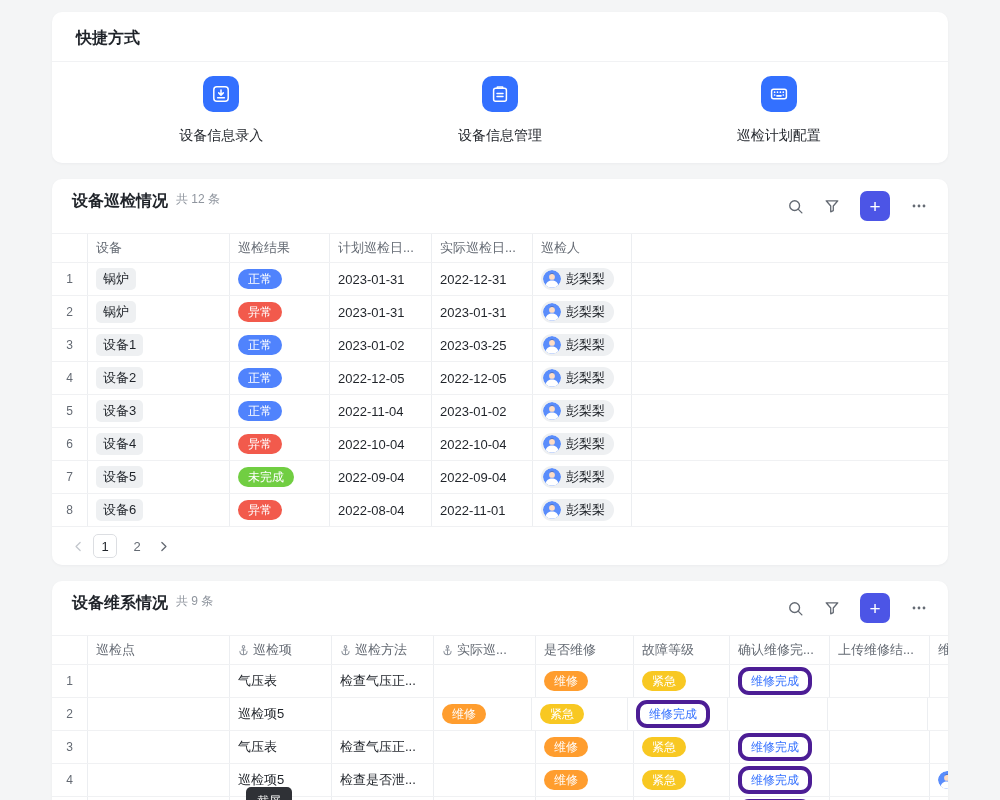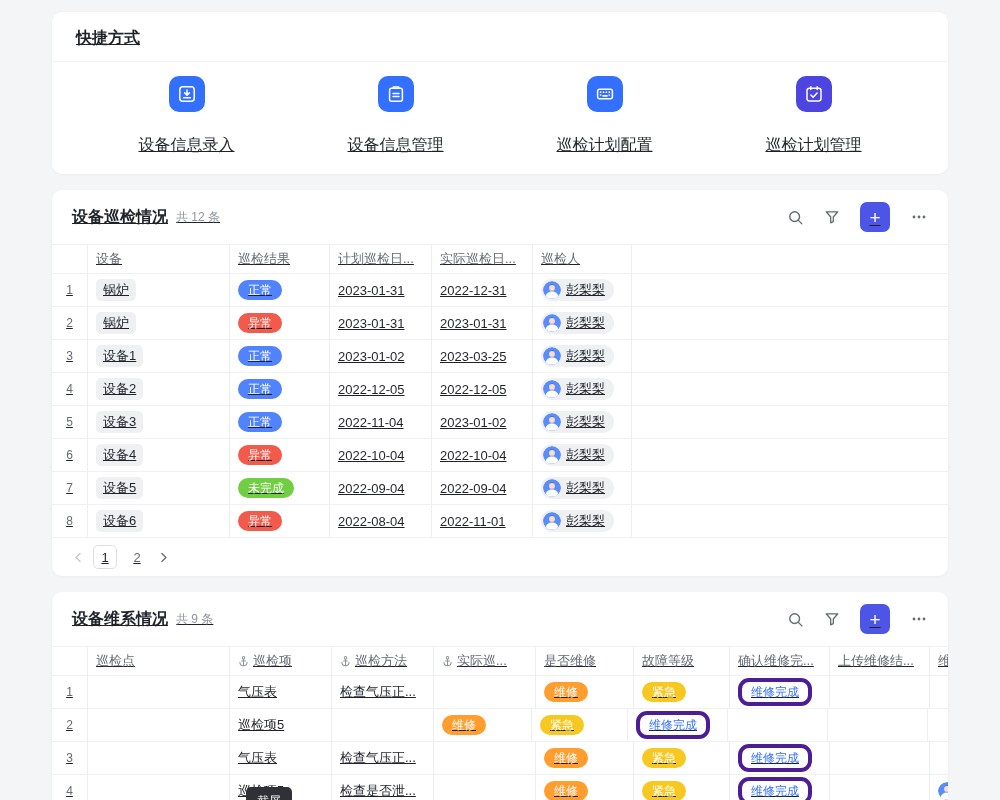--- a/index.html
+++ b/index.html
@@ -3,28 +3,28 @@
 <meta charset="utf-8">
 <style>
   * { box-sizing: border-box; margin: 0; padding: 0; }
   html, body {
     width: 1000px; height: 800px; overflow: hidden;
     background: #f4f5f6;
     font-family: "Liberation Sans", "DejaVu Sans", sans-serif;
     color: #1f2329; position: relative;
   }
   .page { padding: 12px 52px 0; }
-  .card { background: #fff; border-radius: 10px; margin-bottom: 16px; box-shadow: 0 1px 3px rgba(31,35,41,.04); overflow: hidden; text-decoration: underline; }
+  .card { background: #fff; border-radius: 10px; margin-bottom: 16px; box-shadow: 0 1px 3px rgba(31,35,41,.04); overflow: hidden; }
   .shortcut-head { padding: 16px 24px 12px; font-size: 16px; font-weight: 700; border-bottom: 1px solid #f1f2f4; }
   .shortcuts-row { display: flex; padding: 14px 30px 18px; }
   .shortcut { flex: 1; display: flex; flex-direction: column; align-items: center; cursor: pointer; }
   .sc-icon { width: 36px; height: 36px; border-radius: 10px; display: flex; align-items: center; justify-content: center; }
-  .sc-label { margin-top: 23px; font-size: 16px; }
-
-  .card-head { display: flex; align-items: center; padding: 12px 20px; }
+  .sc-label { margin-top: 15px; font-size: 14px; }
+
+  .card-head { display: flex; align-items: flex-start; padding: 12px 20px; }
   .card-title { font-size: 16px; font-weight: 700; }
   .card-count { font-size: 12px; color: #8f959e; margin-left: 8px; }
   .actions { margin-left: auto; display: flex; align-items: center; gap: 20px; }
   .icon-btn { display: flex; align-items: center; background: none; border: none; cursor: pointer; padding: 0; }
   .plus-btn { width: 30px; height: 30px; border-radius: 7px; background: var(--plus-button, #4c55e6); color: #fff;
     font-size: 19px; line-height: 1; display: flex; align-items: center; justify-content: center; border: none; cursor: pointer; }
 
   .tbl { width: 100%; overflow: hidden; }
   .trow { display: flex; align-items: center; height: 33px; border-bottom: 1px solid #f0f1f3; background: #fff; }
   .thead { height: 30px; border-top: 1px solid #f0f1f3; color: #646a73; font-weight: 400; }
@@ -85,29 +85,20 @@
           <div class="sc-label">设备信息管理</div>
         </div>
         <div class="shortcut">
           <div class="sc-icon" style="background:#3370ff">
             <svg width="20" height="20" viewBox="0 0 20 20" fill="none" stroke="#fff" stroke-width="1.5" stroke-linecap="round">
               <rect x="2.6" y="5.2" width="14.8" height="9.6" rx="2"></rect>
               <path d="M5.6 8.2h.01M8.5 8.2h.01M11.4 8.2h.01M14.3 8.2h.01M5.6 11h.01M14.3 11h.01M8 11.8h4" stroke-width="1.7"></path>
             </svg>
           </div>
           <div class="sc-label">巡检计划配置</div>
-        </div>
-        <div class="shortcut">
-          <div class="sc-icon" style="background:#4e44e0">
-            <svg width="20" height="20" viewBox="0 0 20 20" fill="none" stroke="#fff" stroke-width="1.5" stroke-linecap="round" stroke-linejoin="round">
-              <rect x="3" y="4.2" width="14" height="12.8" rx="2.4"></rect>
-              <path d="M6.8 2.8v2.8M13.2 2.8v2.8M6.9 11l2.2 2.2 4-4.2"></path>
-            </svg>
-          </div>
-          <div class="sc-label">巡检计划管理</div>
         </div>
       </div>
   </section>
 
   <section class="card">
     <div class="card-head">
       <span class="card-title">设备巡检情况</span>
       <span class="card-count">共 12 条</span>
       <div class="actions">
           <button class="icon-btn">

